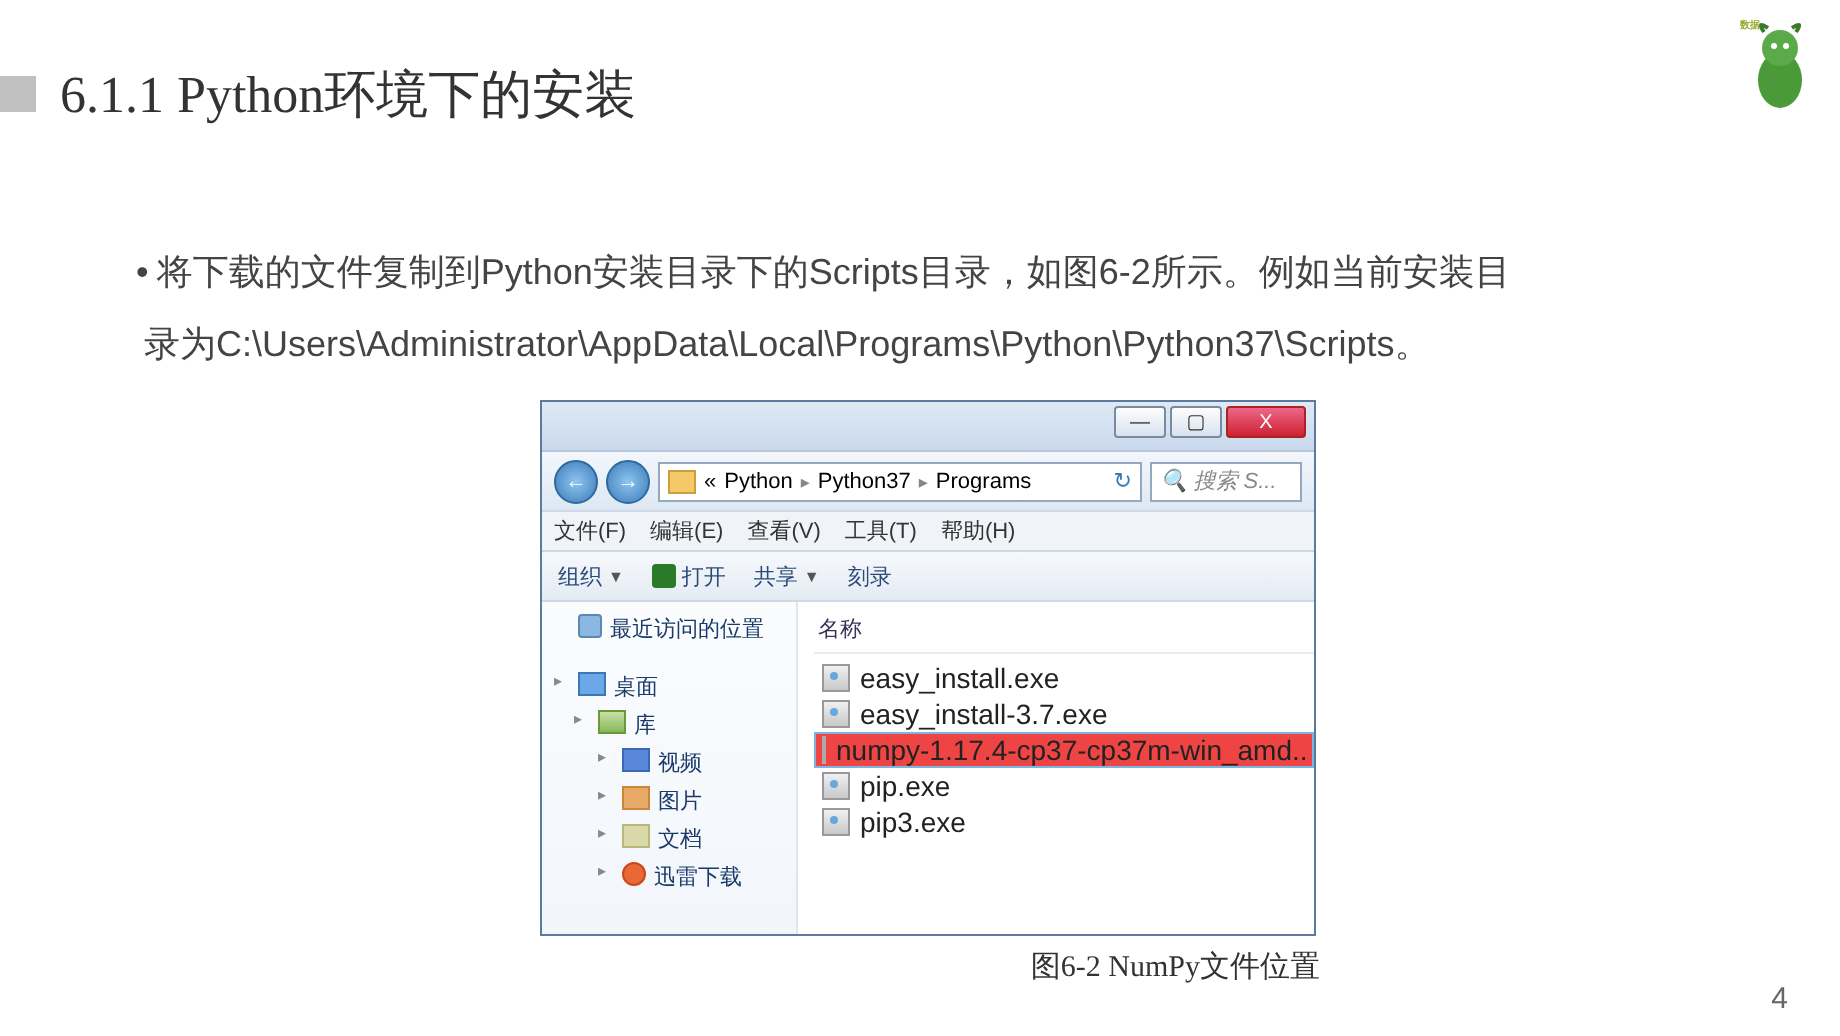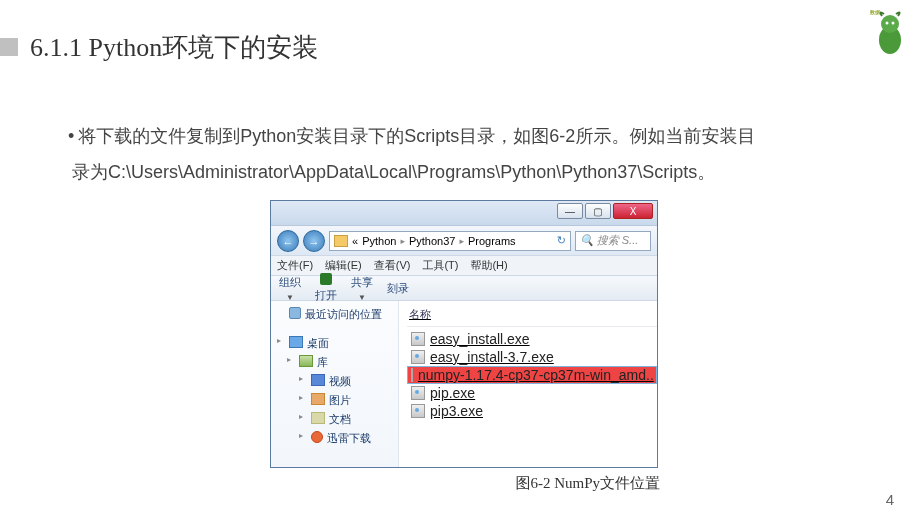--- a/index.html
+++ b/index.html
@@ -136,21 +136,21 @@
   }
   .toolbar {
     height: 26px;
     background: linear-gradient(#f6f9fc,#e4ebf3);
     border-top: 1px solid #cfd9e6;
     border-bottom: 1px solid #cfd9e6;
     display:flex; align-items:center;
     padding: 0 8px; gap: 14px;
     font-size:11px; color:#2a4a7a;
   }
-  .tb-item { display:flex;align-items:center;gap:3px;flex-direction:column; }
+  .tb-item { display:flex;align-items:center;gap:3px; }
   .tb-item .tri { font-size:8px; color:#555;}
   .content {
     display:flex;
     height: 166px;
     background:#fff;
   }
   .nav-pane {
     width: 128px;
     border-right: 1px solid #e0e6ee;
     padding: 4px 4px;
@@ -168,21 +168,20 @@
   .ic-desk { background:#6aa8e8;border:1px solid #3a78b8; }
   .ic-lib { background:linear-gradient(#c8e0a8,#88b858);border:1px solid #6a9838; }
   .ic-vid { background:#5a88d8;border:1px solid #3a68b8; }
   .ic-pic { background:#e8a868;border:1px solid #c88838; }
   .ic-doc { background:#d8d8a8;border:1px solid #b8b878; }
   .ic-xl { background:#e86838;border:1px solid #c84818;border-radius:50%;width:12px;height:12px; }
   .file-pane {
     flex:1;
     padding: 4px 0 0 8px;
     overflow:hidden;
-    text-decoration:underline;
   }
   .col-head {
     font-size:11px; color:#335; padding: 2px 0 4px 2px;
     border-bottom:1px solid #e8ecf2;
     margin-bottom:3px;
   }
   .file-row {
     display:flex; align-items:center; gap:5px;
     padding: 1px 4px; font-size:14px; color:#222;
     white-space: nowrap; overflow:hidden;

